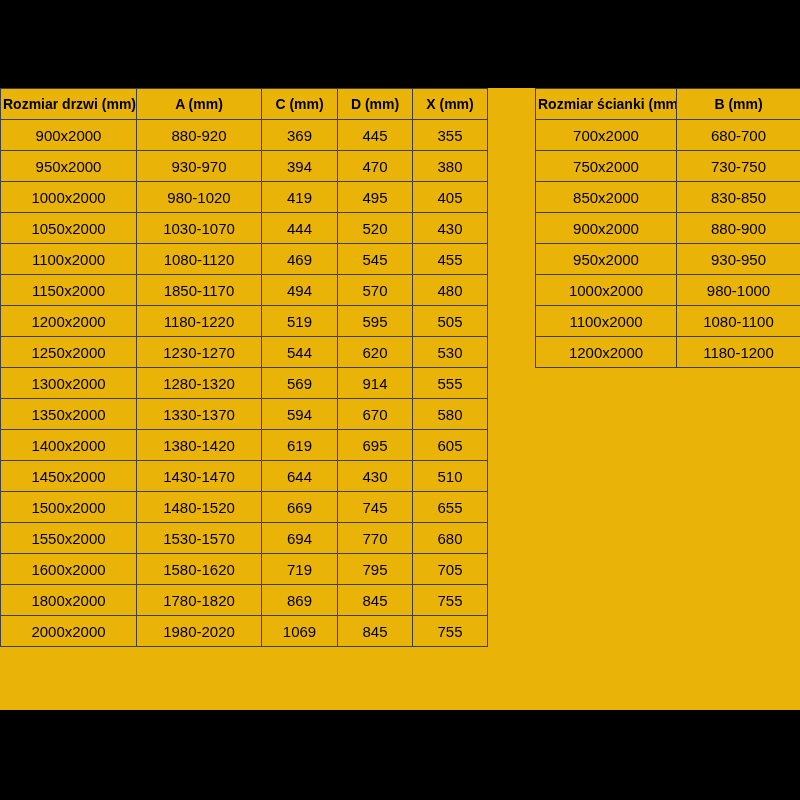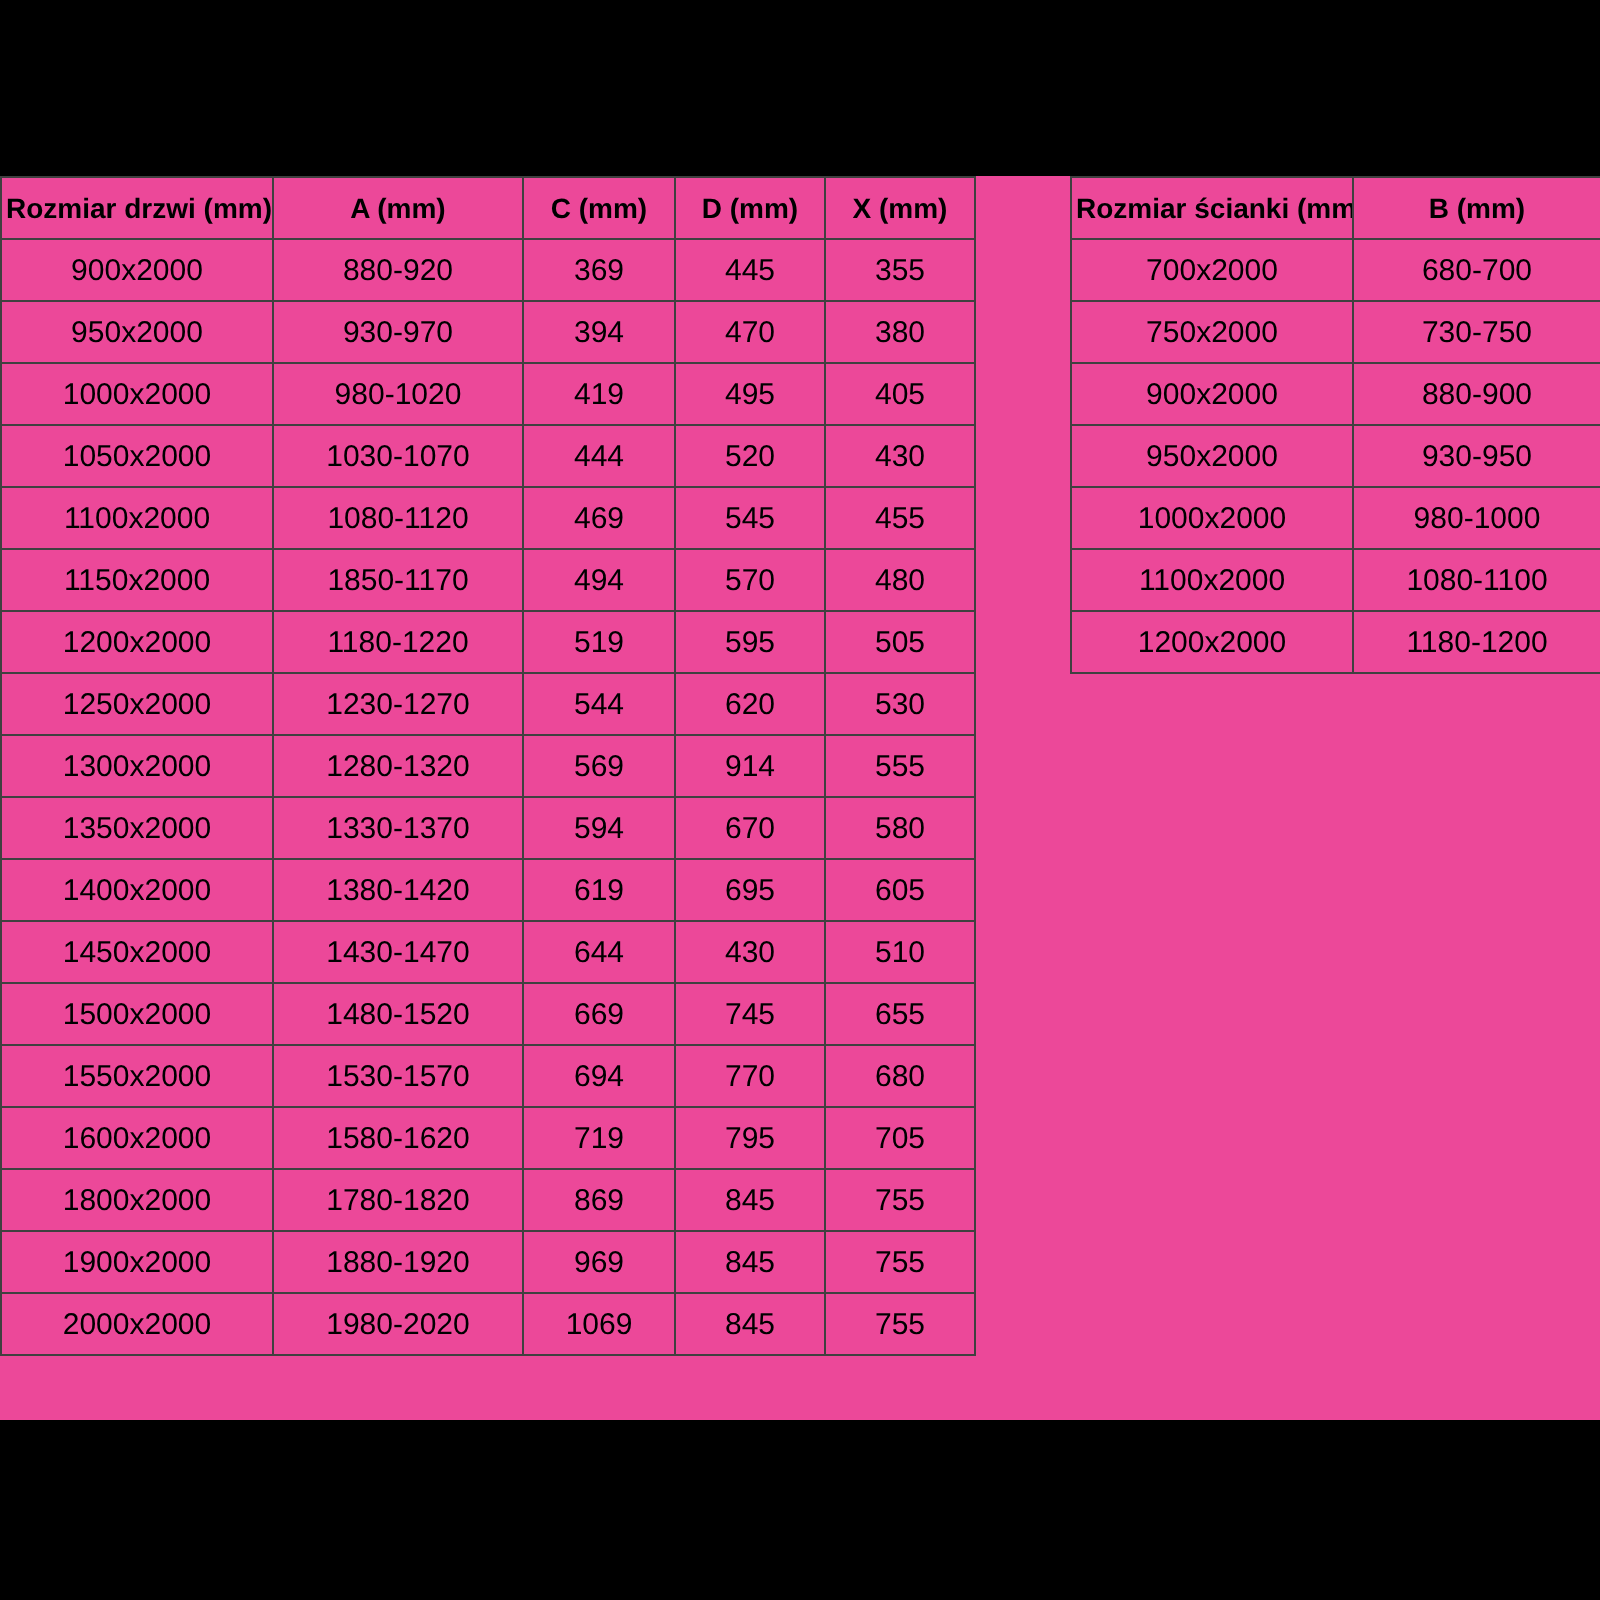--- a/index.html
+++ b/index.html
@@ -10,21 +10,21 @@
     background: #000000;
     font-family: "Liberation Sans", sans-serif;
     overflow: hidden;
   }
   .band { width: 800px; background: #000000; }
   .band.top { height: 88px; }
   .band.bottom { height: 90px; }
   .content {
     width: 800px;
     height: 622px;
-    background: #ec4899;
+    background: #eab308;
     position: relative;
   }
   table.tbl {
     border-collapse: collapse;
     table-layout: fixed;
     position: absolute;
     top: 0;
   }
   table.tbl.door { left: 0; width: 487px; }
   table.tbl.wall { left: 535px; width: 265px; }
@@ -172,27 +172,20 @@
           <td>705</td>
         </tr>
         <tr>
           <td>1800x2000</td>
           <td>1780-1820</td>
           <td>869</td>
           <td>845</td>
           <td>755</td>
         </tr>
         <tr>
-          <td>1900x2000</td>
-          <td>1880-1920</td>
-          <td>969</td>
-          <td>845</td>
-          <td>755</td>
-        </tr>
-        <tr>
           <td>2000x2000</td>
           <td>1980-2020</td>
           <td>1069</td>
           <td>845</td>
           <td>755</td>
         </tr>
       </tbody>
     </table>
 
   <table class="tbl wall">
@@ -209,20 +202,24 @@
       <tbody>
         <tr>
           <td>700x2000</td>
           <td>680-700</td>
         </tr>
         <tr>
           <td>750x2000</td>
           <td>730-750</td>
         </tr>
         <tr>
+          <td>850x2000</td>
+          <td>830-850</td>
+        </tr>
+        <tr>
           <td>900x2000</td>
           <td>880-900</td>
         </tr>
         <tr>
           <td>950x2000</td>
           <td>930-950</td>
         </tr>
         <tr>
           <td>1000x2000</td>
           <td>980-1000</td>

